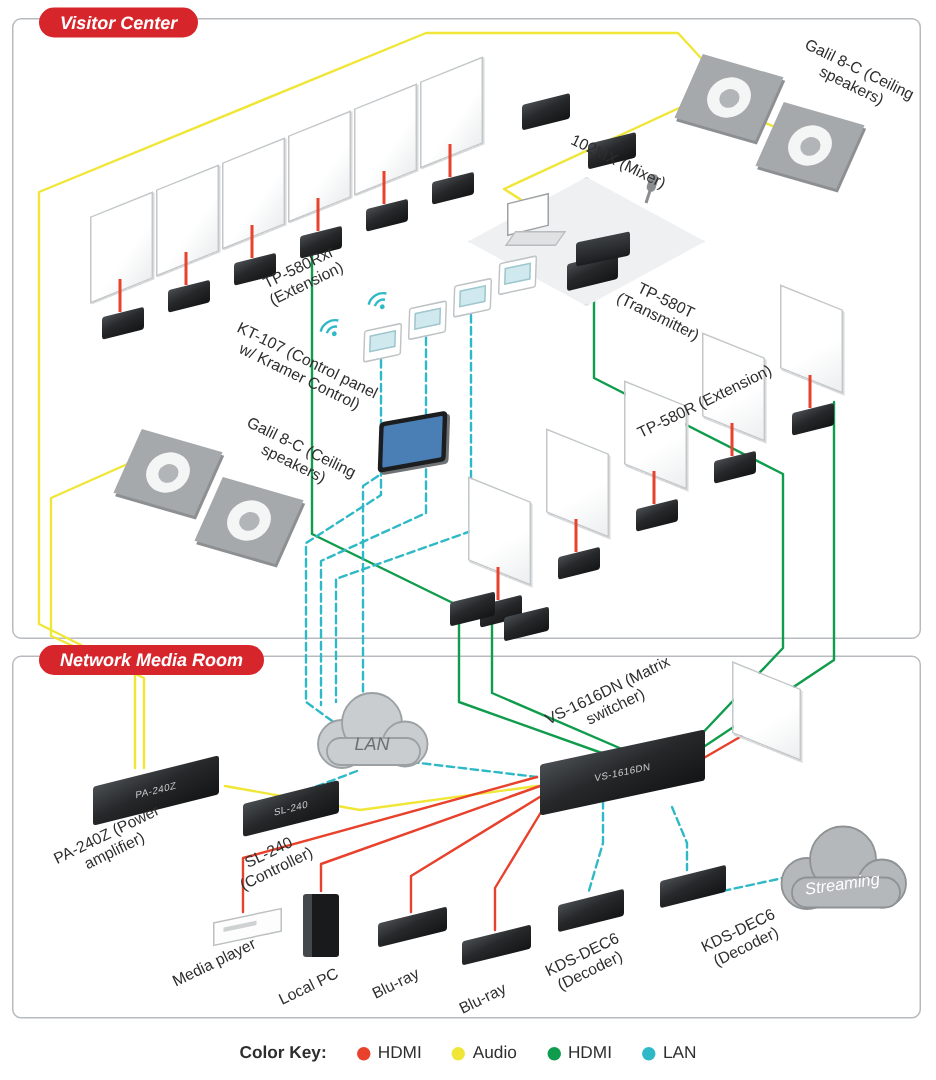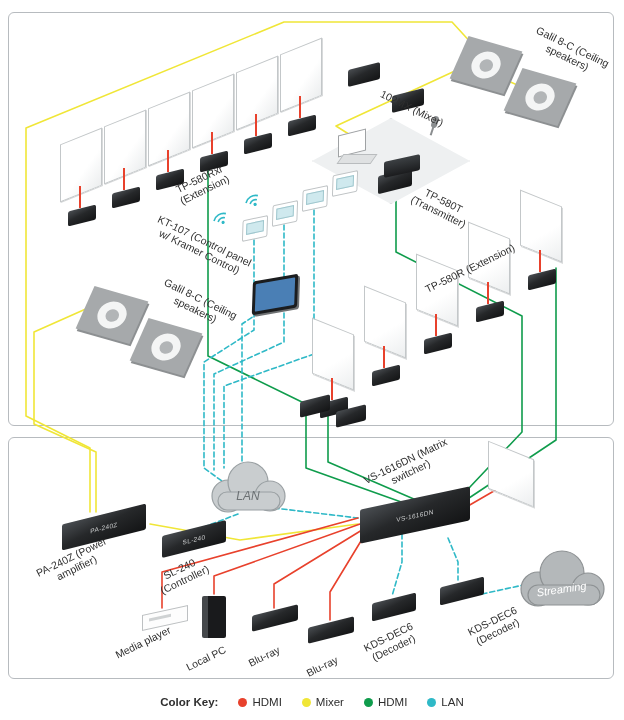--- a/index.html
+++ b/index.html
@@ -59,20 +59,22 @@
   .d-hdmi{background:var(--hdmi,#e8412c);} .d-audio{background:var(--audio,#f0e637);}
   .d-hdbt{background:var(--hdbt,#0f9c4c);} .d-lan{background:var(--lan,#2fb9c7);}
 </style>
 </head>
 <body>
 
 <div class="stage">
 
   <div class="section" style="left:8px;top:12px;width:604px;height:412px"></div>
   <div class="section" style="left:8px;top:437px;width:604px;height:240px"></div>
+  <div class="badge" style="left:26px;top:5px">Visitor Center</div>
+  <div class="badge" style="left:26px;top:430px">Network Media Room</div>
 
   <svg class="wires" width="624" height="720" viewBox="0 0 624 720">
     <defs>
       <marker id="ag" markerWidth="6" markerHeight="6" refX="5" refY="3" orient="auto">
         <path d="M0,0 L6,3 L0,6 Z" fill="#0f9c4c"></path>
       </marker>
     </defs>
 
     <polyline class="w-a" points="358,524 240,540 150,524"></polyline>
     <polyline class="w-a" points="96,512 96,452 34,424 34,332 88,308"></polyline>
@@ -286,21 +288,21 @@
   </div>
 
   <div class="legend">
     <span class="title">Color Key:</span>
     <span class="litem">
       <span class="ldot d-hdmi"></span>
       <span>HDMI</span>
     </span>
     <span class="litem">
       <span class="ldot d-audio"></span>
-      <span>Mixer</span>
+      <span>Audio</span>
     </span>
     <span class="litem">
       <span class="ldot d-hdbt"></span>
       <span>HDMI</span>
     </span>
     <span class="litem">
       <span class="ldot d-lan"></span>
       <span>LAN</span>
     </span>
   </div>

